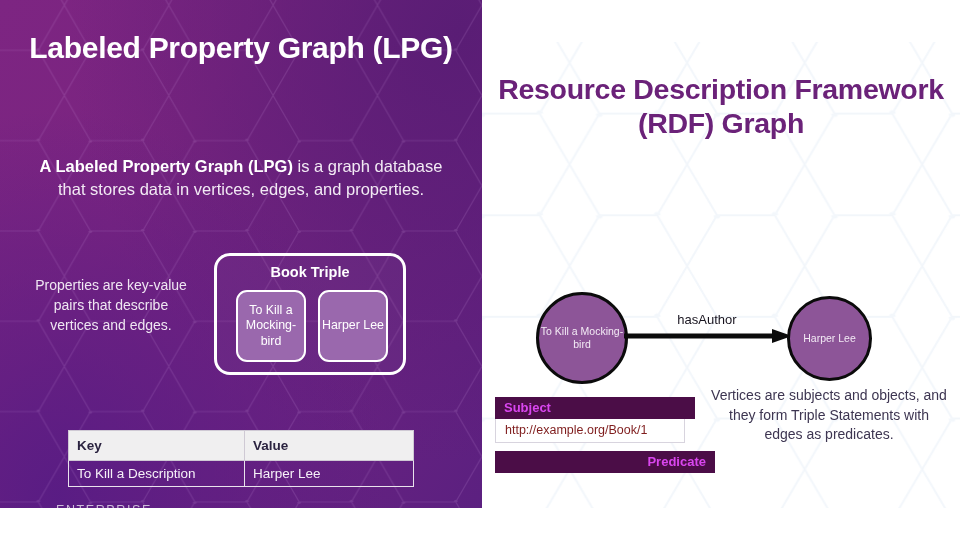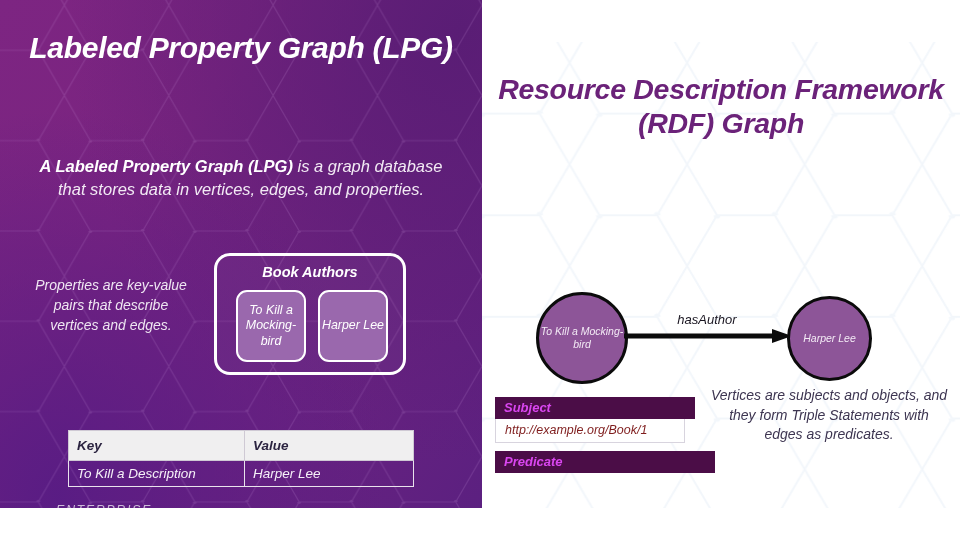--- a/index.html
+++ b/index.html
@@ -2,21 +2,21 @@
 <html><head>
 <meta charset="utf-8">
 <style>
   * { margin:0; padding:0; box-sizing:border-box; }
   html, body {
     width:960px; height:540px; overflow:hidden;
     font-family:"Liberation Sans", sans-serif;
     background:#ffffff;
   }
   #slide {
-    position:relative; width:960px; height:508px; overflow:hidden;font-style:italic;
+    position:relative; width:960px; height:508px; overflow:hidden;
   }
 
   
   #left-panel{
     position:absolute; left:0; top:0; width:482px; height:540px;
     background:
       radial-gradient(ellipse at 12% 92%, rgba(88,28,132,.95) 0%, rgba(88,28,132,0) 55%),
       radial-gradient(ellipse at 95% 6%, rgba(86,28,115,.85) 0%, rgba(86,28,115,0) 60%),
       linear-gradient(125deg, #7d2582 0%, #7a2480 32%, #6c2280 62%, #5a2080 100%);
     overflow:hidden;
@@ -142,21 +142,21 @@
   .triple-val{
     background:#ffffff; color:#7f1d1d;
     font-size:12.5px;
     padding:4px 9px 5px;
     border:1px solid #d8d4de; border-top:none;
   }
   #triple-subject{ top:355px; }
   #triple-subject .triple-head{ width:200px; }
   #triple-subject .triple-val{ width:190px; }
   #triple-predicate{ top:409px; }
-  #triple-predicate .triple-head{ width:220px; }
+  #triple-predicate .triple-head{ width:220px;text-align:right; }
   #triple-predicate .triple-val{ width:217px; }
   #triple-object{ top:462px; }
   #triple-object .triple-head{ width:287px; }
   #triple-object .triple-val{ width:273px; }
 
   #vertices-text{
     position:absolute; left:228px; top:344px; width:238px;
     text-align:center; color:#3d3551;
     font-size:14px; line-height:1.4;
   }
@@ -181,21 +181,21 @@
 
     <div id="left-title">Labeled Property Graph (LPG)</div>
 
     <div id="left-desc">
       <b>A Labeled Property Graph (LPG)</b><span> is a graph database that stores data in vertices, edges, and properties.</span>
     </div>
 
     <div id="props-text">Properties are key-value pairs that describe vertices and edges.</div>
 
     <div id="book-authors-card">
-      <div id="book-authors-title">Book Authors</div>
+      <div id="book-authors-title">Book Triple</div>
       <div id="prop-node-book" class="prop-node">
         <span>To Kill a Mocking-bird</span>
       </div>
       <div id="prop-node-author" class="prop-node">
         <span>Harper Lee</span>
       </div>
     </div>
 
     <table id="kv-table">
       <colgroup>

